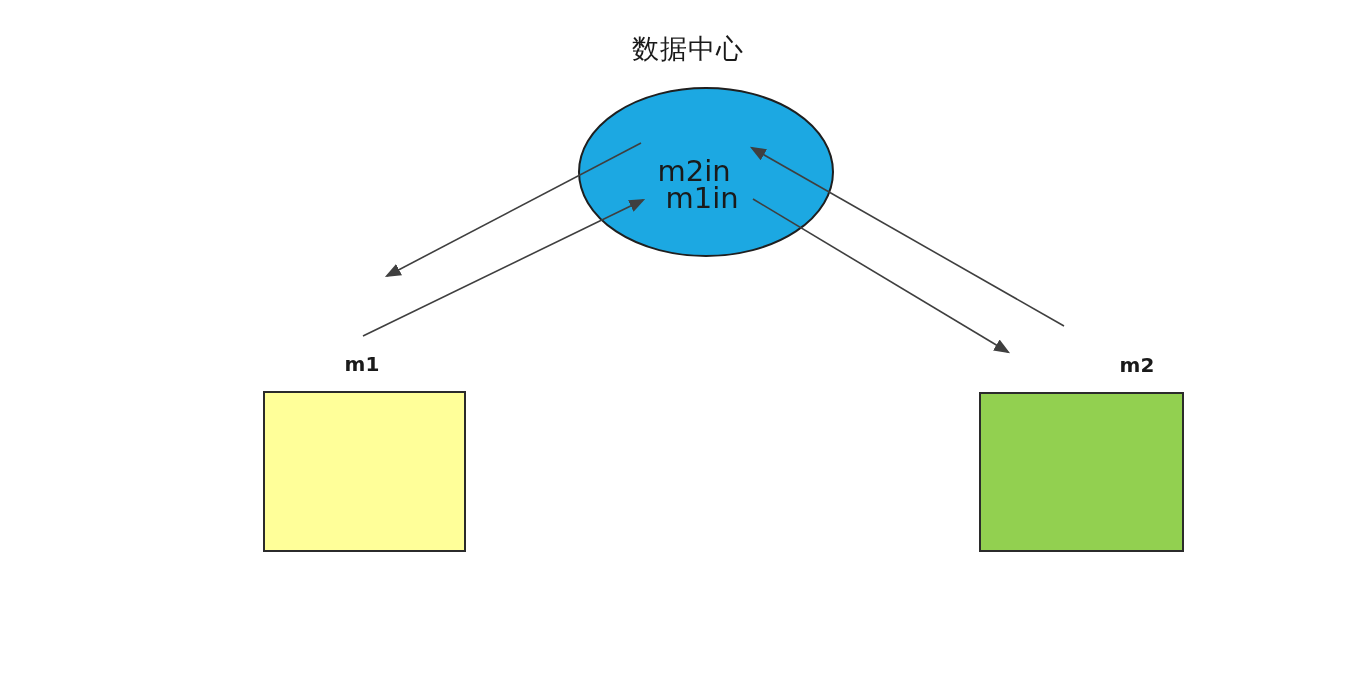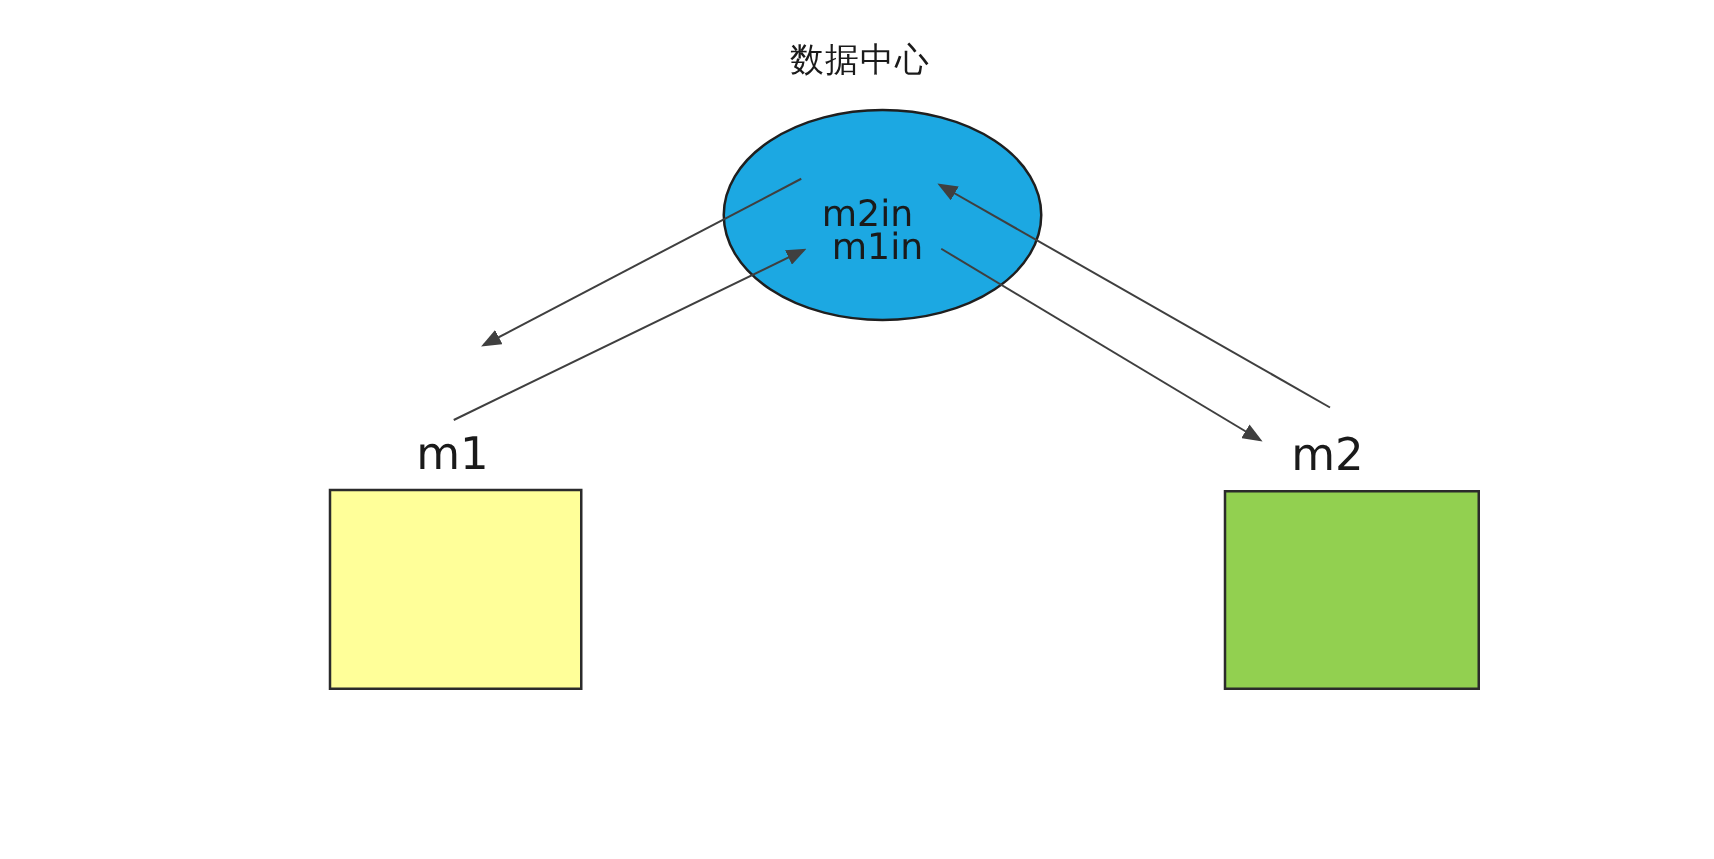--- a/index.html
+++ b/index.html
@@ -24,21 +24,21 @@
   }
   .label {
     position: absolute;
     transform: translate(-50%, -50%);
     color: #1a1a1a;
     white-space: nowrap;
     line-height: 1;
   }
   .label-title   { font-size: 27px; letter-spacing: 1px; }
   .label-port    { font-size: 29px; }
-  .label-node    { font-size: 36px; }
+  .label-node    { font-size: 20px; font-weight: bold; }
 </style>
 </head>
 <body>
 
 <div class="canvas">
 
   <svg class="shape-layer" viewBox="0 0 1371 687" xmlns="http://www.w3.org/2000/svg">
     <defs>
       <marker id="arrowhead" markerWidth="10" markerHeight="8" refX="8.5" refY="4" orient="auto" markerUnits="strokeWidth">
         <path d="M0,0 L10,4 L0,8 Z" fill="#3f3f3f"></path>
@@ -61,15 +61,15 @@
   </svg>
 
   <div class="label label-title" style="left: 688px; top: 48px;">数据中心</div>
 
   <div class="label label-port" style="left: 694px; top: 145px; margin-top: 26px;">m2in</div>
 
   <div class="label label-port" style="left: 702px; top: 198px;">m1in</div>
 
   <div class="label label-node" style="left: 362px; top: 364px;">m1</div>
 
-  <div class="label label-node" style="left: 1062px; top: 365px;">m2</div>
+  <div class="label label-node" style="left: 1137px; top: 365px;">m2</div>
 
 </div>
 
 </body></html>

